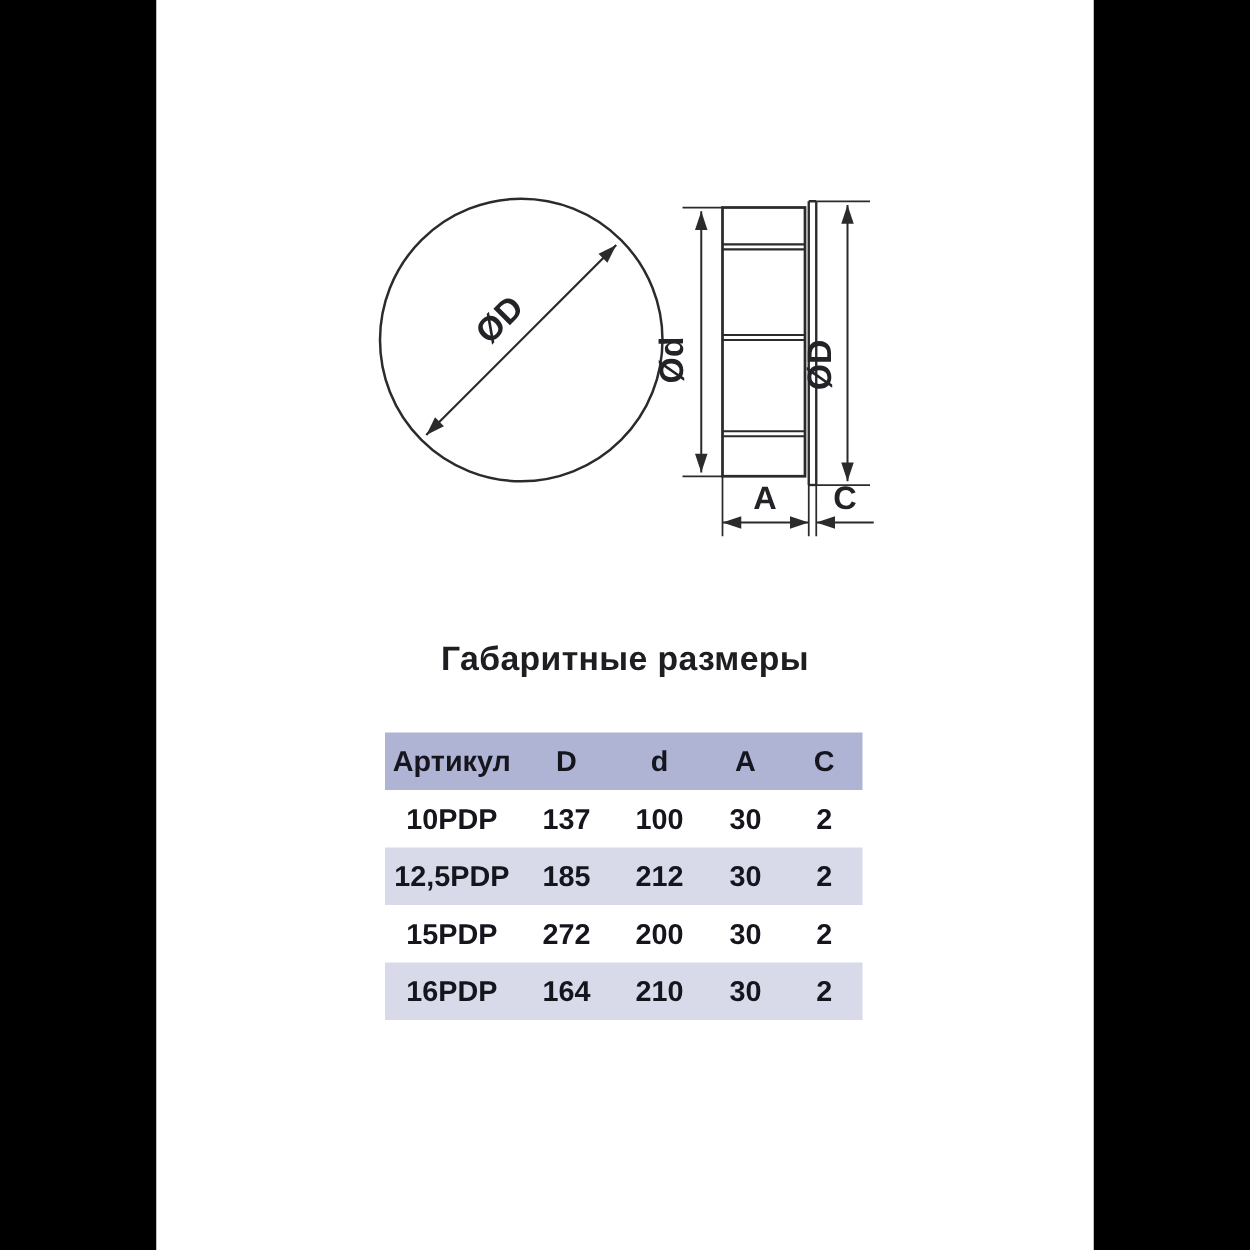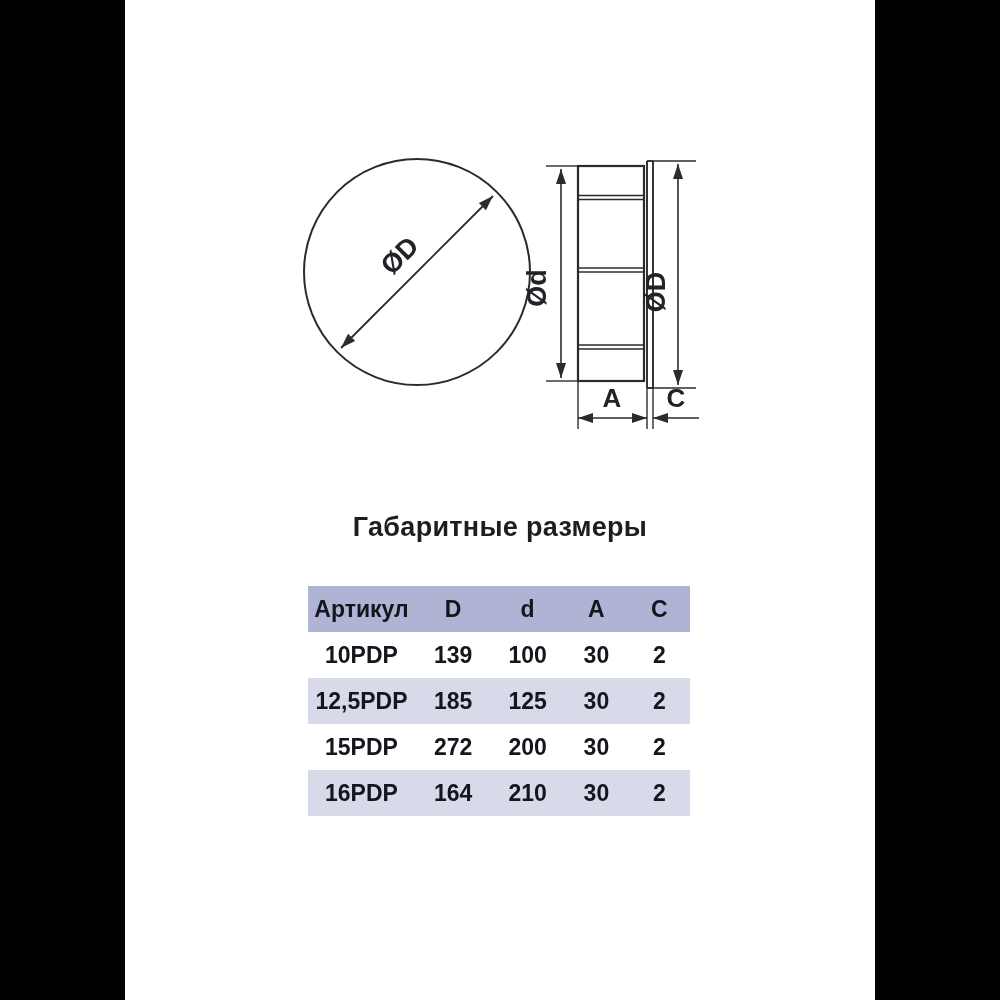--- a/index.html
+++ b/index.html
@@ -82,29 +82,29 @@
   <div id="dimtable">
     <div class="t-row t-head">
       <div class="t-cell c1">Артикул</div>
       <div class="t-cell c2">D</div>
       <div class="t-cell c3">d</div>
       <div class="t-cell c4">A</div>
       <div class="t-cell c5">C</div>
     </div>
     <div class="t-row">
       <div class="t-cell c1">10PDP</div>
-      <div class="t-cell c2">139</div>
+      <div class="t-cell c2">137</div>
       <div class="t-cell c3">100</div>
       <div class="t-cell c4">30</div>
       <div class="t-cell c5">2</div>
     </div>
     <div class="t-row t-alt">
       <div class="t-cell c1">12,5PDP</div>
       <div class="t-cell c2">185</div>
-      <div class="t-cell c3">125</div>
+      <div class="t-cell c3">212</div>
       <div class="t-cell c4">30</div>
       <div class="t-cell c5">2</div>
     </div>
     <div class="t-row">
       <div class="t-cell c1">15PDP</div>
       <div class="t-cell c2">272</div>
       <div class="t-cell c3">200</div>
       <div class="t-cell c4">30</div>
       <div class="t-cell c5">2</div>
     </div>

